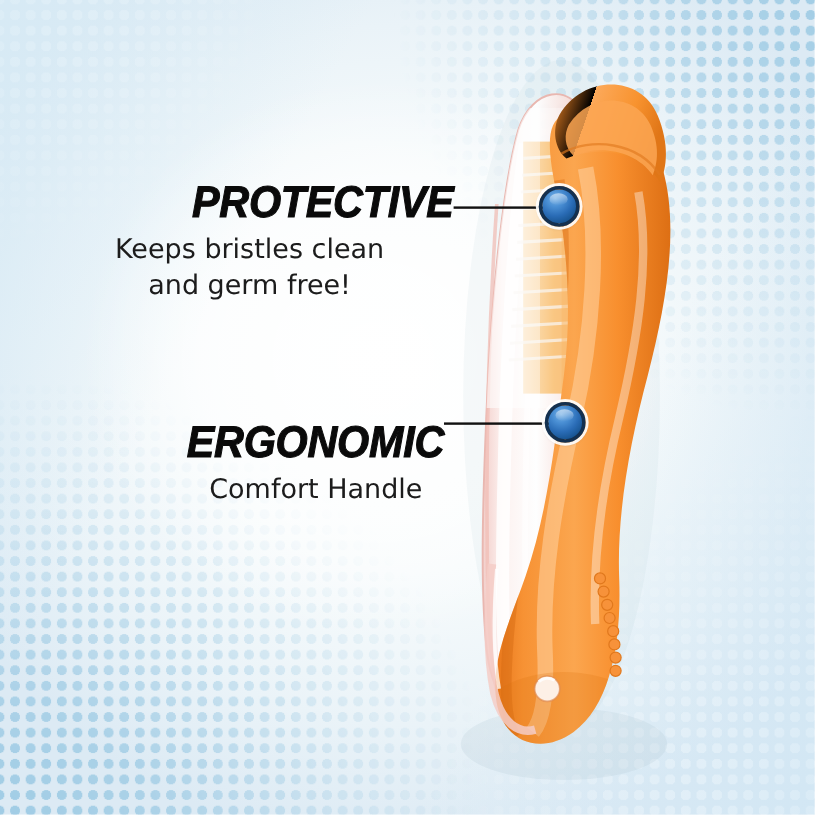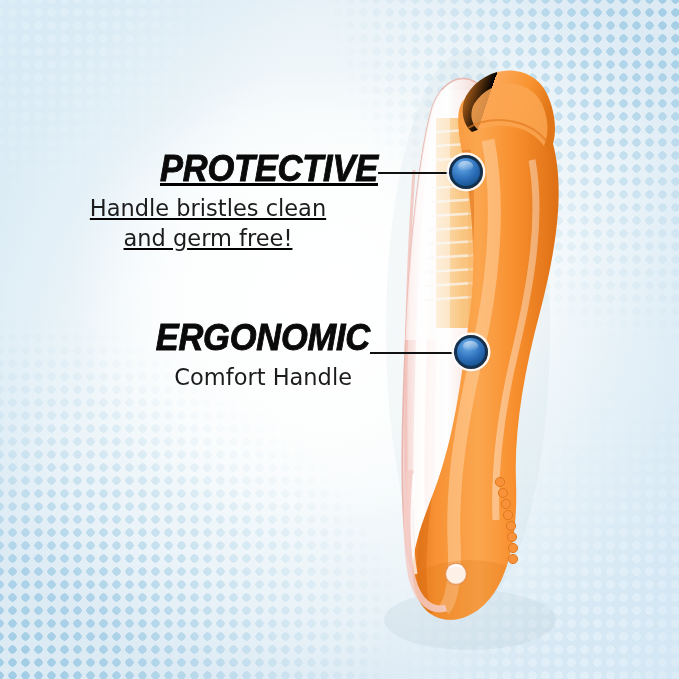--- a/index.html
+++ b/index.html
@@ -111,22 +111,22 @@
   .callout-sub {
     font-family: "DejaVu Sans", sans-serif;
     font-weight: 400;
     font-size: 22.5px;
     line-height: 1.32;
     color: #1c1c1c;
     margin-top: 7px;
     white-space: pre-line;
     text-align: center;
   }
-  #callout-protective { left: 60px;  top: 150px; width: 318px; text-decoration: underline; }
-  #callout-ergonomic  { left: 52px;  top: 319px; width: 318px; }
+  #callout-protective { left: 60px;  top: 150px; width: 318px; }
+  #callout-ergonomic  { left: 52px;  top: 350px; width: 318px; }
   #callout-protective .callout-sub { padding-right: 22px; }
   #callout-ergonomic  .callout-sub { padding-right: 18px; text-align: right; }
 
   .leader-line {
     position: absolute;
     height: 0;
     border-top: 2px solid #111111;
   }
   #leader-protective { left: 378px; top: 172px; width: 88px; }
   #leader-ergonomic  { left: 370px; top: 352px; width: 101px; }
@@ -312,21 +312,21 @@
         <path d="M449,568 a10.5,10.5 0 0 1 13,-1" stroke="#ffffff" stroke-width="2.4" fill="none" opacity=".85"></path>
       </g>
 
       <path d="M410,470 C406,510 406,548 412,578 C418,602 432,612 446,608" stroke="#f4cdc7" stroke-width="7" fill="none" opacity=".85"></path>
       <path d="M414,474 C411,512 411,546 416,574" stroke="#ffffff" stroke-width="3" fill="none" opacity=".75"></path>
     </svg>
   </div>
 
   <div class="callout" id="callout-protective">
     <div class="callout-title">PROTECTIVE</div>
-    <div class="callout-sub">Handle bristles clean
+    <div class="callout-sub">Keeps bristles clean
 and germ free!</div>
   </div>
   <div class="leader-line" id="leader-protective"></div>
   <div class="marker-dot" id="dot-protective"></div>
 
   <div class="callout" id="callout-ergonomic">
     <div class="callout-title">ERGONOMIC</div>
     <div class="callout-sub">Comfort Handle</div>
   </div>
   <div class="leader-line" id="leader-ergonomic"></div>

